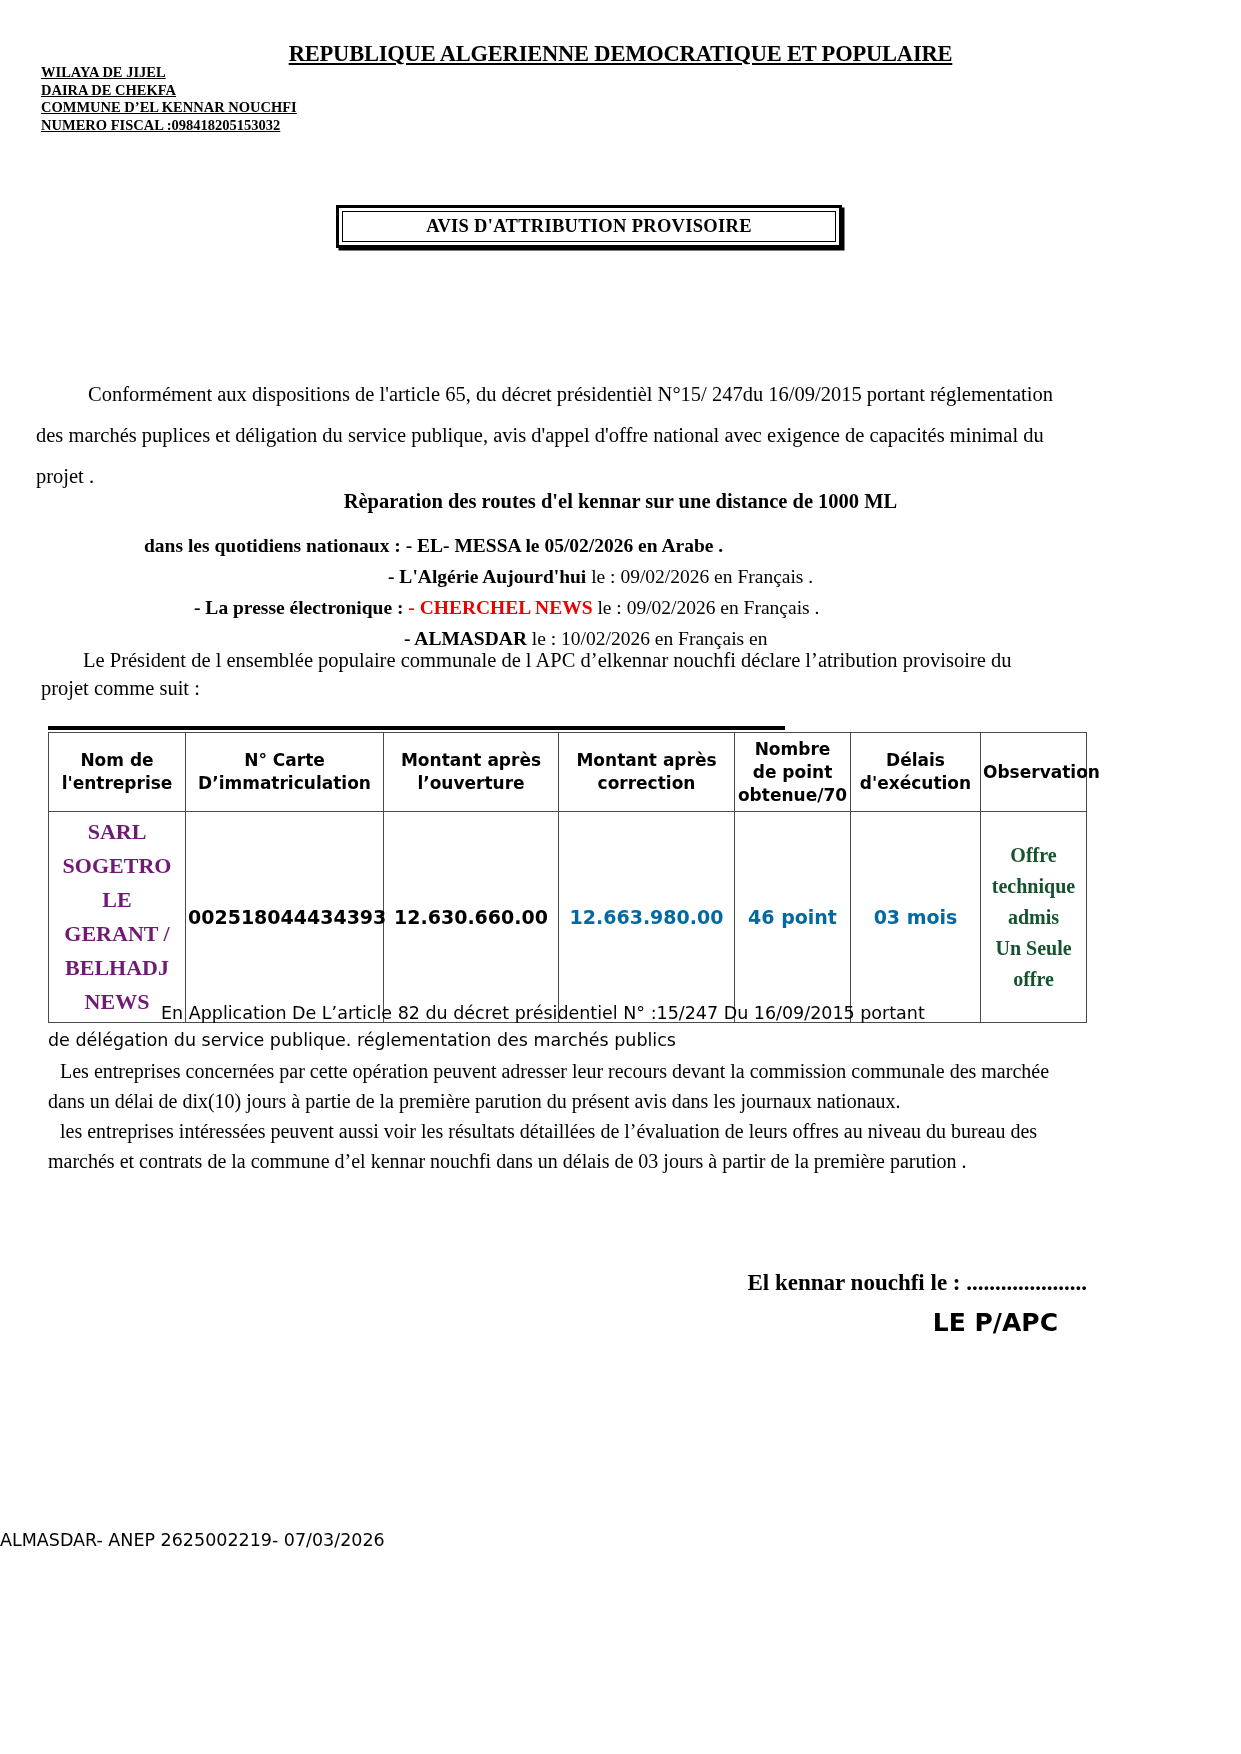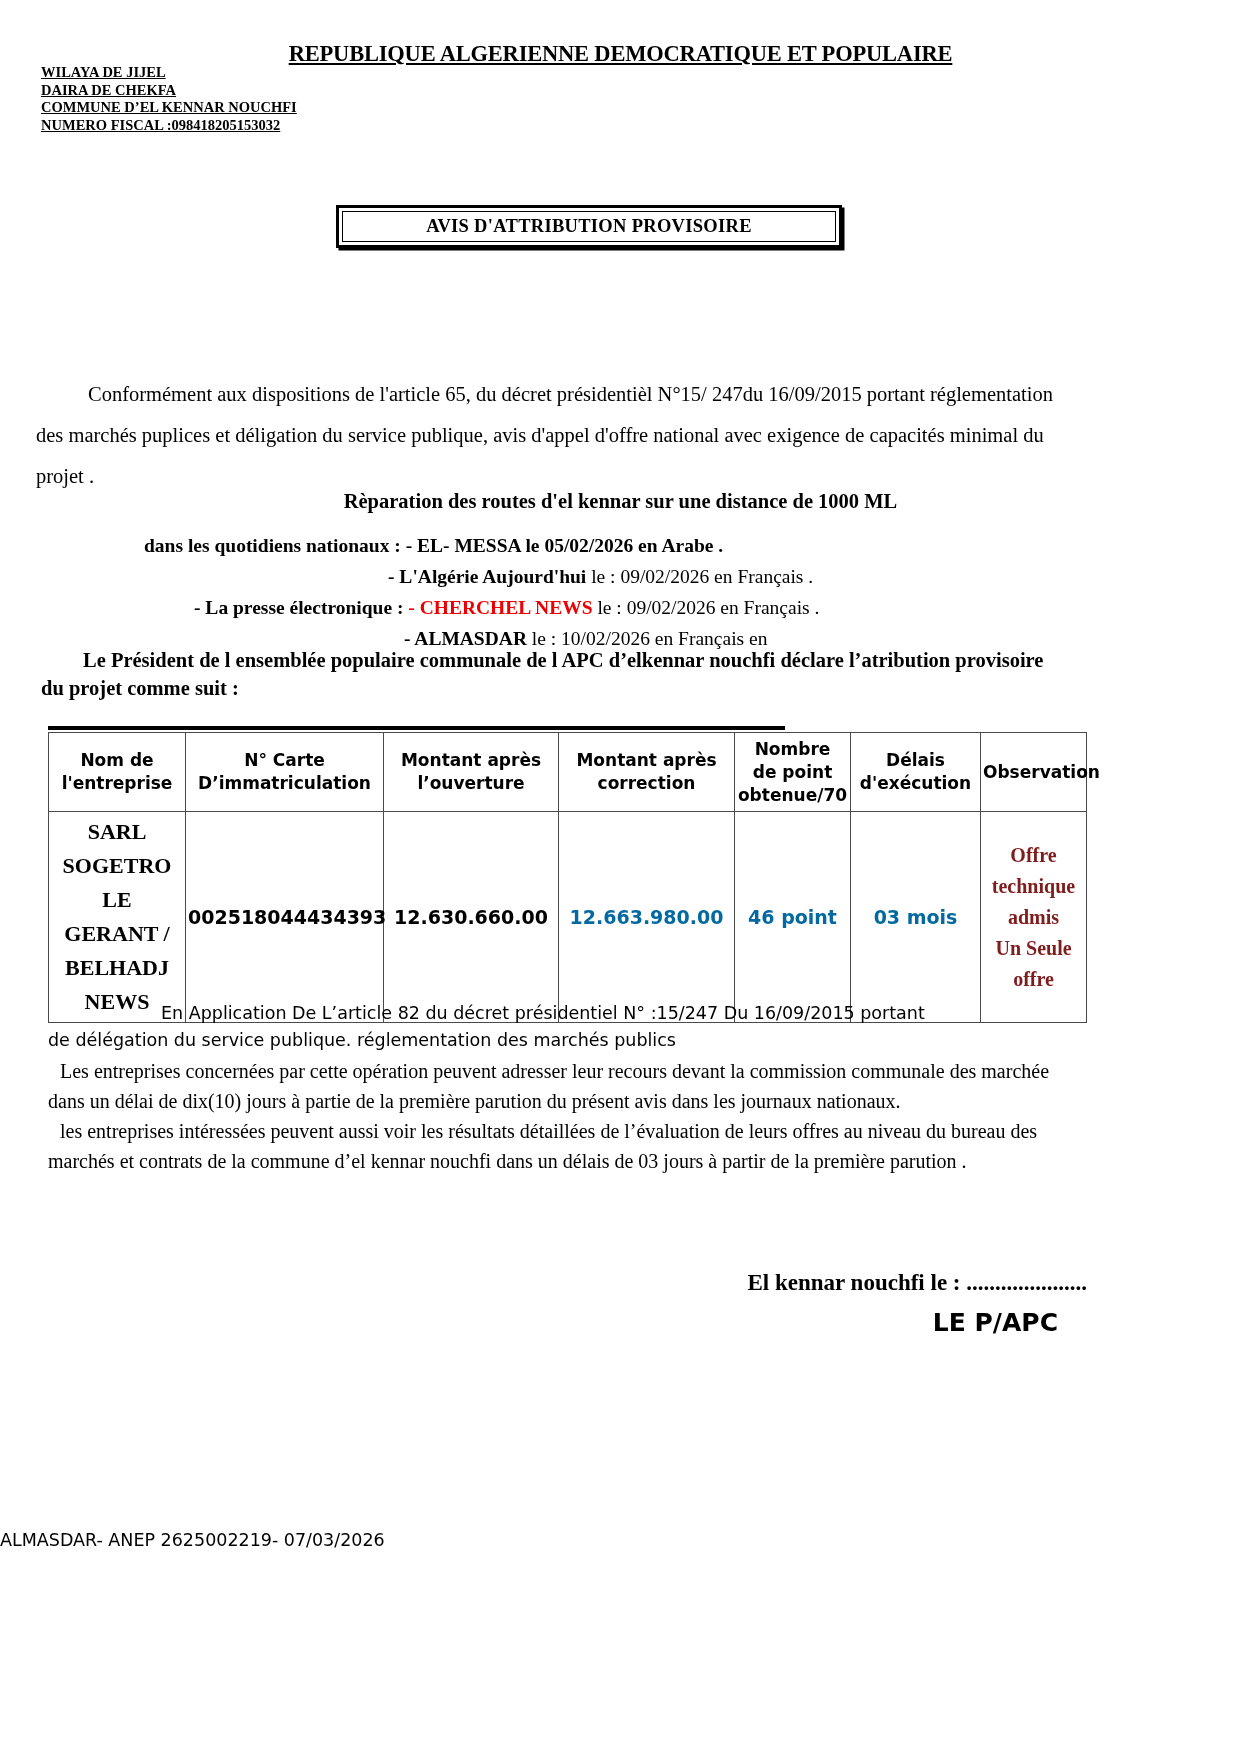--- a/index.html
+++ b/index.html
@@ -104,21 +104,21 @@
   .press-l2 { padding-left: 352px; font-weight: bold; }
   .press-l3 { padding-left: 158px; font-weight: bold; }
   .press-l4 { padding-left: 368px; font-weight: bold; }
   .red { color: #ee0000; }
   .nb { font-weight: normal; }
 
   .para-president {
     position: absolute;
     left: 41px; top: 646px;
     width: 1020px;
-    font-weight: bold;
+    font-weight: normal;
     font-size: 20.5px;
     line-height: 28px;
   }
   .para-president .indent { display: inline-block; width: 42px; }
 
   
   .table-toprule {
     position: absolute;
     left: 48px; top: 726px;
     width: 737px;
@@ -145,27 +145,27 @@
     line-height: 23px;
     height: 72px;
   }
   .attr-table td {
     font-size: 19px;
     font-weight: bold;
     height: 176px;
   }
   .attr-table td.company {
     font-family: "Liberation Serif", serif;
-    color: #000000;
+    color: #701a75;
     font-size: 22px;
     line-height: 34px;
   }
   .attr-table td.obs {
     font-family: "Liberation Serif", serif;
-    color: #7f1d1d;
+    color: #14532d;
     font-size: 20px;
     line-height: 31px;
   }
   .attr-table td.redval { color: #0369a1; }
   .col1 { width: 137px; }
   .col2 { width: 198px; }
   .col3 { width: 175px; }
   .col4 { width: 176px; }
   .col5 { width: 116px; }
   .col6 { width: 130px; }

